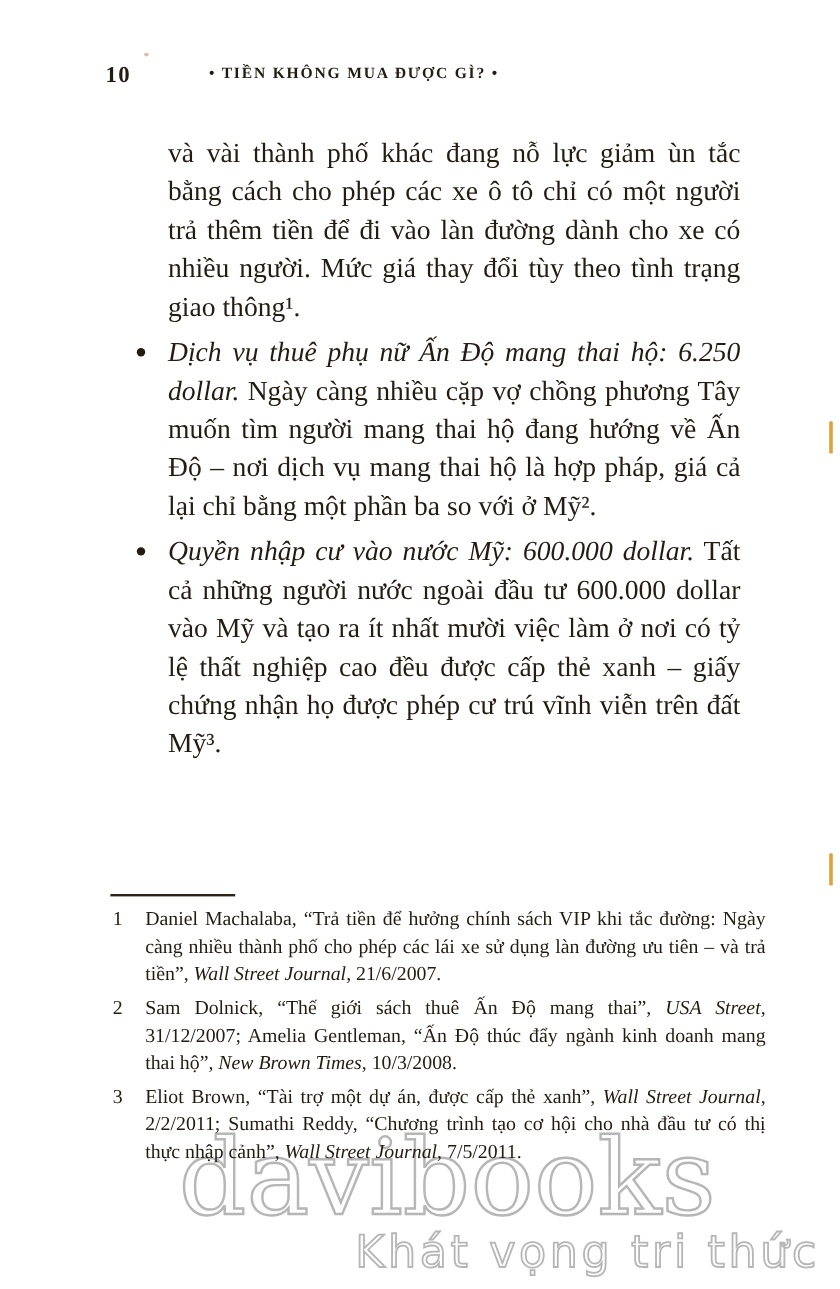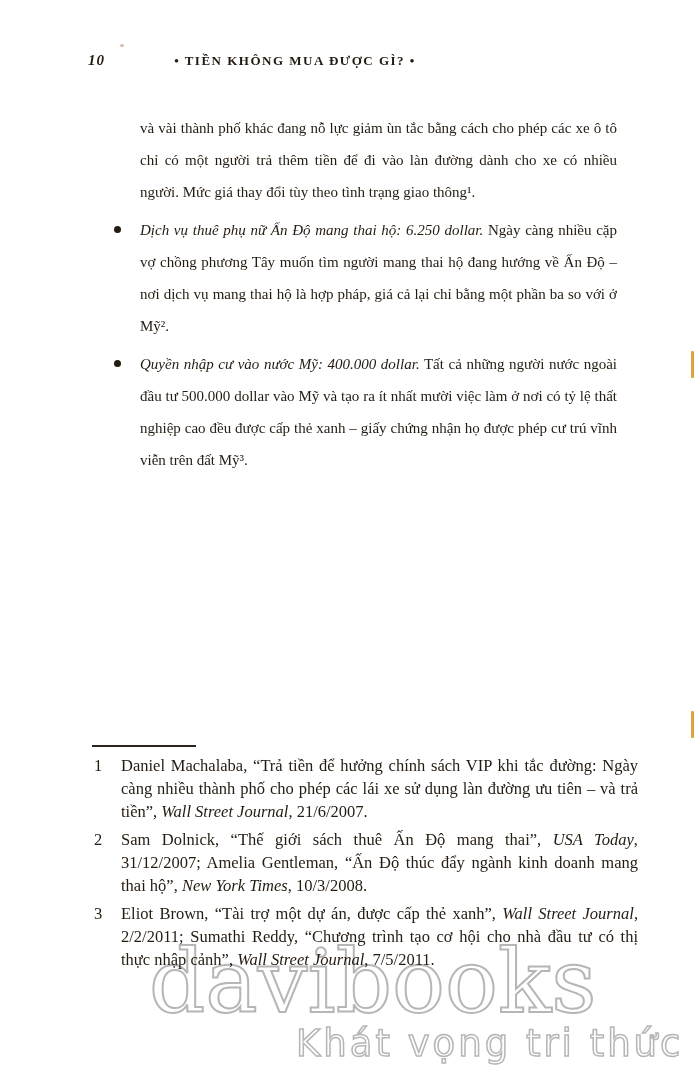--- a/index.html
+++ b/index.html
@@ -15,37 +15,37 @@
     background:var(--bg);
     font-family:"Liberation Serif","DejaVu Serif",serif;
     color:var(--text);
     overflow:hidden;
   }
   .page{position:relative;width:700px;height:1074px;background:var(--bg);}
 
   
   .page-number{
     position:absolute;left:88px;top:52px;
-    font-size:15px;font-weight:bold;letter-spacing:1px;font-style:italic;
+    font-size:19px;font-weight:bold;letter-spacing:1px;
   }
   .running-title{
     position:absolute;left:0;top:53px;width:572px;
     text-align:center;
     font-size:13px;font-weight:bold;letter-spacing:1.5px;
     padding-left:18px;
   }
   .speck{
     position:absolute;left:120px;top:44px;width:4px;height:3px;
     background:#d3a38c;border-radius:50%;opacity:.75;
   }
 
   
   .content{
     position:absolute;left:140px;top:112px;width:477px;
-    font-size:15px;line-height:32px;text-align:justify;
+    font-size:23px;line-height:32px;text-align:justify;
     z-index:2;
   }
   .opening{margin-bottom:6px;}
   .bullet-item{position:relative;margin-top:6px;}
   .bullet-dot{
     position:absolute;left:-26px;top:12px;width:7px;height:7px;
     border-radius:50%;background:var(--text);
   }
   .lead{font-style:italic;}
 
@@ -102,35 +102,35 @@
   <div class="content">
     <p class="opening">và vài thành phố khác đang nỗ lực giảm ùn tắc bằng cách cho phép các xe ô tô chỉ có một người trả thêm tiền để đi vào làn đường dành cho xe có nhiều người. Mức giá thay đổi tùy theo tình trạng giao thông¹.</p>
 
     <div class="bullet-item">
       <span class="bullet-dot"></span>
       <span class="lead">Dịch vụ thuê phụ nữ Ấn Độ mang thai hộ: 6.250 dollar.</span><span> Ngày càng nhiều cặp vợ chồng phương Tây muốn tìm người mang thai hộ đang hướng về Ấn Độ – nơi dịch vụ mang thai hộ là hợp pháp, giá cả lại chỉ bằng một phần ba so với ở Mỹ².</span>
     </div>
 
     <div class="bullet-item">
       <span class="bullet-dot"></span>
-      <span class="lead">Quyền nhập cư vào nước Mỹ: 400.000 dollar.</span><span> Tất cả những người nước ngoài đầu tư 500.000 dollar vào Mỹ và tạo ra ít nhất mười việc làm ở nơi có tỷ lệ thất nghiệp cao đều được cấp thẻ xanh – giấy chứng nhận họ được phép cư trú vĩnh viễn trên đất Mỹ³.</span>
+      <span class="lead">Quyền nhập cư vào nước Mỹ: 600.000 dollar.</span><span> Tất cả những người nước ngoài đầu tư 600.000 dollar vào Mỹ và tạo ra ít nhất mười việc làm ở nơi có tỷ lệ thất nghiệp cao đều được cấp thẻ xanh – giấy chứng nhận họ được phép cư trú vĩnh viễn trên đất Mỹ³.</span>
     </div>
 
   </div>
 
   <div class="footnote-rule"></div>
 
   <div class="footnotes">
     <div class="footnote">
       <span class="fn-num">1</span>
       <span class="fn-text"><span>Daniel Machalaba, “Trả tiền để hưởng chính sách VIP khi tắc đường: Ngày càng nhiều thành phố cho phép các lái xe sử dụng làn đường ưu tiên – và trả tiền”, </span><span class="it">Wall Street Journal</span><span>, 21/6/2007.</span></span>
     </div>
     <div class="footnote">
       <span class="fn-num">2</span>
-      <span class="fn-text"><span>Sam Dolnick, “Thế giới sách thuê Ấn Độ mang thai”, </span><span class="it">USA Today</span><span>, 31/12/2007; Amelia Gentleman, “Ấn Độ thúc đẩy ngành kinh doanh mang thai hộ”, </span><span class="it">New York Times</span><span>, 10/3/2008.</span></span>
+      <span class="fn-text"><span>Sam Dolnick, “Thế giới sách thuê Ấn Độ mang thai”, </span><span class="it">USA Street</span><span>, 31/12/2007; Amelia Gentleman, “Ấn Độ thúc đẩy ngành kinh doanh mang thai hộ”, </span><span class="it">New Brown Times</span><span>, 10/3/2008.</span></span>
     </div>
     <div class="footnote">
       <span class="fn-num">3</span>
       <span class="fn-text"><span>Eliot Brown, “Tài trợ một dự án, được cấp thẻ xanh”, </span><span class="it">Wall Street Journal</span><span>, 2/2/2011; Sumathi Reddy, “Chương trình tạo cơ hội cho nhà đầu tư có thị thực nhập cảnh”, </span><span class="it">Wall Street Journal</span><span>, 7/5/2011.</span></span>
     </div>
   </div>
 
   <div class="watermark-brand">davibooks</div>
   <div class="watermark-tagline">Khát vọng tri thức</div>
 

